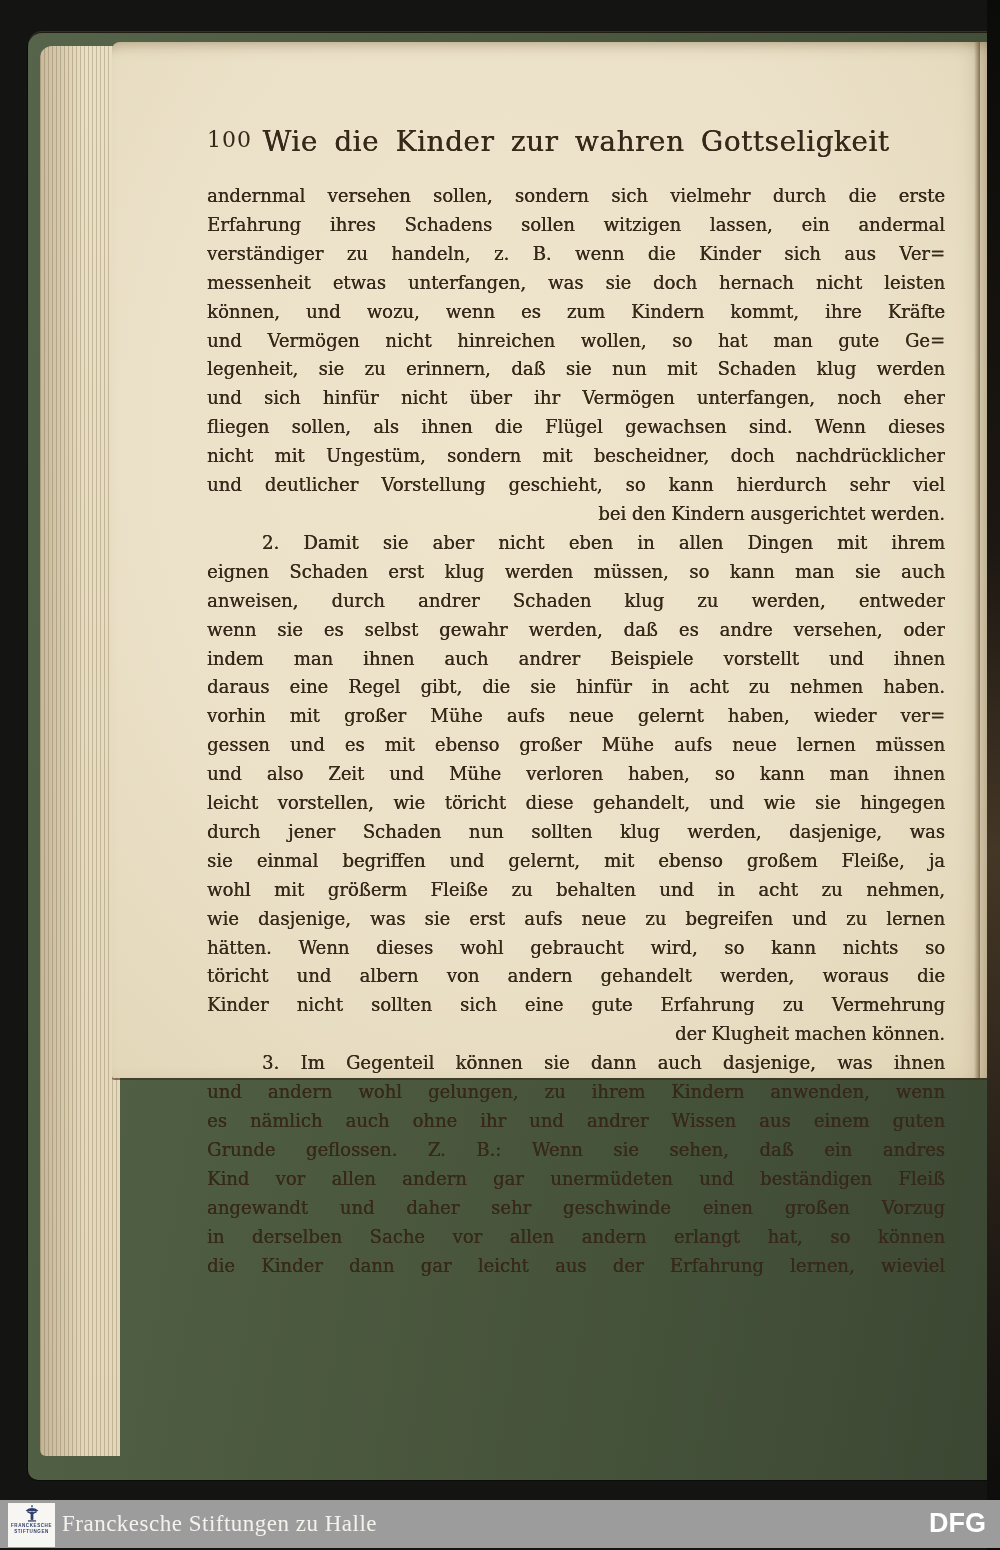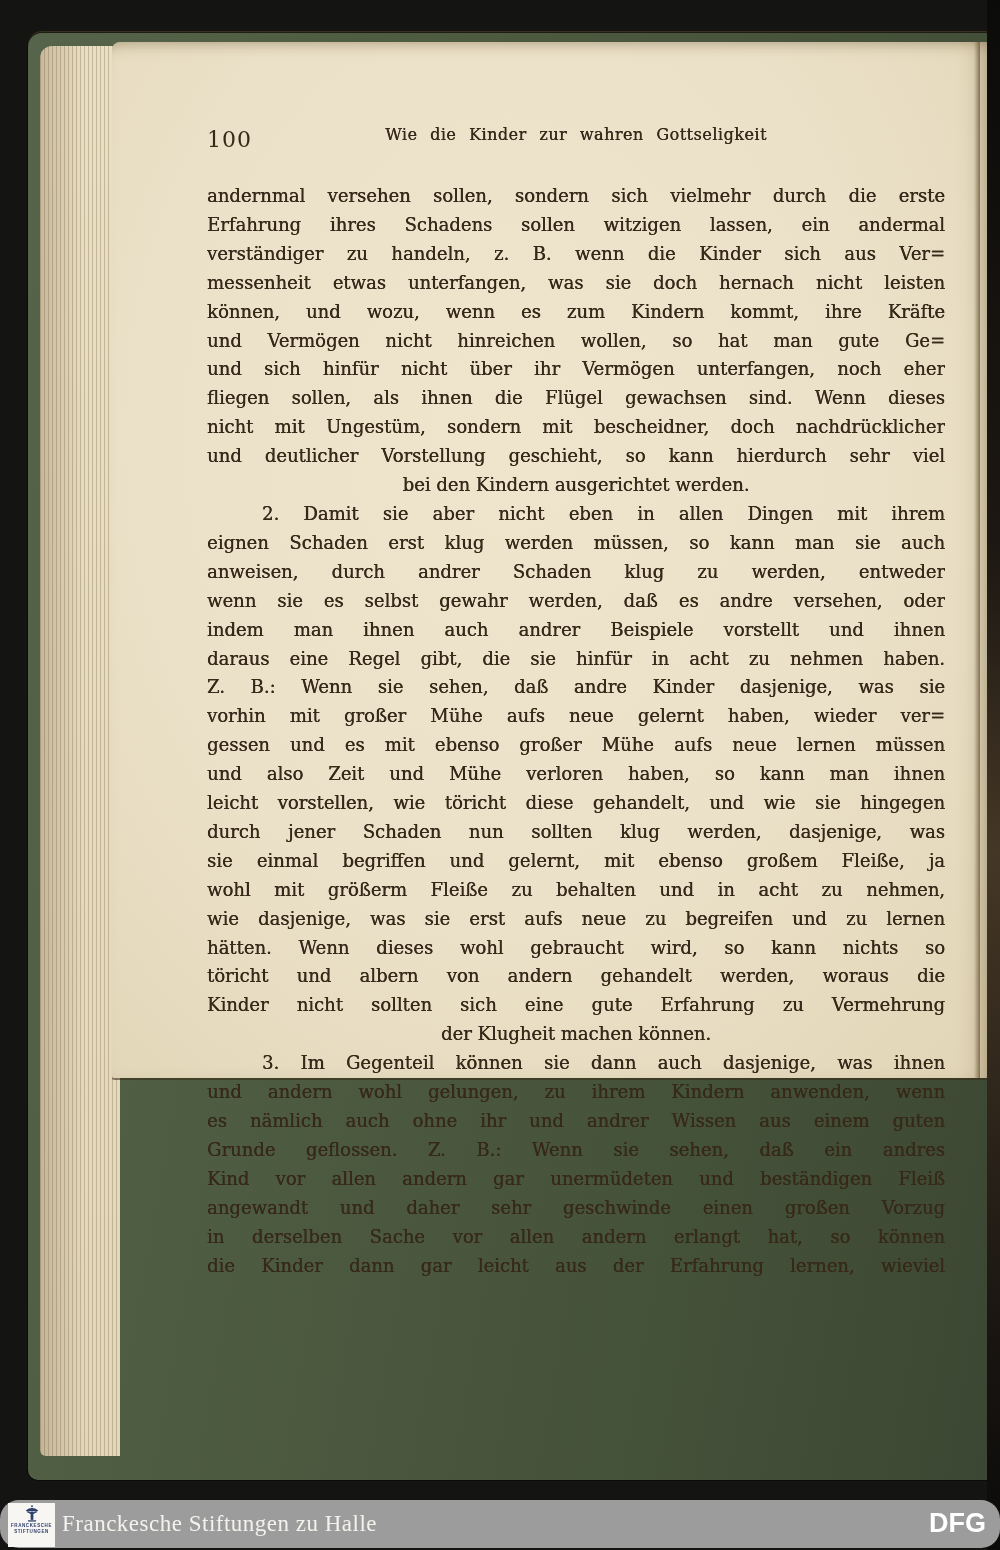--- a/index.html
+++ b/index.html
@@ -60,46 +60,45 @@
   .page-header{
     position:absolute;left:95px;top:83px;width:738px;height:34px;
     color:var(--ink,#37291a);
   }
   .pagenum{
     position:absolute;left:0;top:2px;
     font-size:22px;letter-spacing:1px;
   }
   .running-title{
     display:block;text-align:center;
-    font-size:16px;letter-spacing:.5px;word-spacing:7px;
+    font-size:28px;letter-spacing:.5px;word-spacing:7px;
     text-shadow:.3px 0 0 currentColor;
   }
   
   .text-block{
     position:absolute;left:95px;top:143px;width:738px;
     color:var(--ink,#37291a);
     font-size:18px;
     text-shadow:.3px 0 0 currentColor;
   }
   .line{
     height:28.92px;overflow:hidden;
-    text-align:center;
+    text-align:right;
   }
   .line.just{
     text-align:justify;
     text-align-last:justify;
     text-justify:inter-word;
   }
   .line.ind{padding-left:55px;}
   
   .footer-bar{
     position:absolute;left:0;top:1500px;width:1000px;height:48px;
     background:var(--footer-bar,#9c9c9c);
     z-index:5;
-    border-radius:19px;
   }
   .inst-logo{
     position:absolute;left:8px;top:3px;width:47px;height:44px;
     background:#f7f6f2;
     display:flex;flex-direction:column;align-items:center;justify-content:flex-start;
     padding-top:2px;box-sizing:border-box;
   }
   .inst-logo svg{display:block;}
   .logo-caption{
     font-family:"Liberation Sans", sans-serif;
@@ -129,32 +128,32 @@
     <span class="pagenum">100</span>
     <span class="running-title">Wie die Kinder zur wahren Gottseligkeit</span>
   </div>
   <div class="text-block">
       <div class="line just">andernmal versehen sollen, sondern sich vielmehr durch die erste</div>
       <div class="line just">Erfahrung ihres Schadens sollen witzigen lassen, ein andermal</div>
       <div class="line just">verständiger zu handeln, z. B. wenn die Kinder sich aus Ver=</div>
       <div class="line just">messenheit etwas unterfangen, was sie doch hernach nicht leisten</div>
       <div class="line just">können, und wozu, wenn es zum Kindern kommt, ihre Kräfte</div>
       <div class="line just">und Vermögen nicht hinreichen wollen, so hat man gute Ge=</div>
+      <div class="line just">legenheit, sie zu erinnern, daß sie nun mit Schaden klug werden</div>
       <div class="line just">und sich hinfür nicht über ihr Vermögen unterfangen, noch eher</div>
       <div class="line just">fliegen sollen, als ihnen die Flügel gewachsen sind.  Wenn dieses</div>
       <div class="line just">nicht mit Ungestüm, sondern mit bescheidner, doch nachdrücklicher</div>
       <div class="line just">und deutlicher Vorstellung geschieht, so kann hierdurch sehr viel</div>
       <div class="line">bei den Kindern ausgerichtet werden.</div>
       <div class="line just ind">2. Damit sie aber nicht eben in allen Dingen mit ihrem</div>
       <div class="line just">eignen Schaden erst klug werden müssen, so kann man sie auch</div>
       <div class="line just">anweisen, durch andrer Schaden klug zu werden, entweder</div>
       <div class="line just">wenn sie es selbst gewahr werden, daß es andre versehen, oder</div>
       <div class="line just">indem man ihnen auch andrer Beispiele vorstellt und ihnen</div>
       <div class="line just">daraus eine Regel gibt, die sie hinfür in acht zu nehmen haben.</div>
-      <div class="line just">Z. B.: Wenn sie sehen, daß andre Kinder dasjenige, was sie</div>
       <div class="line just">vorhin mit großer Mühe aufs neue gelernt haben, wieder ver=</div>
       <div class="line just">gessen und es mit ebenso großer Mühe aufs neue lernen müssen</div>
       <div class="line just">und also Zeit und Mühe verloren haben, so kann man ihnen</div>
       <div class="line just">leicht vorstellen, wie töricht diese gehandelt, und wie sie hingegen</div>
       <div class="line just">durch jener Schaden nun sollten klug werden, dasjenige, was</div>
       <div class="line just">sie einmal begriffen und gelernt, mit ebenso großem Fleiße, ja</div>
       <div class="line just">wohl mit größerm Fleiße zu behalten und in acht zu nehmen,</div>
       <div class="line just">wie dasjenige, was sie erst aufs neue zu begreifen und zu lernen</div>
       <div class="line just">hätten.  Wenn dieses wohl gebraucht wird, so kann nichts so</div>
       <div class="line just">töricht und albern von andern gehandelt werden, woraus die</div>

